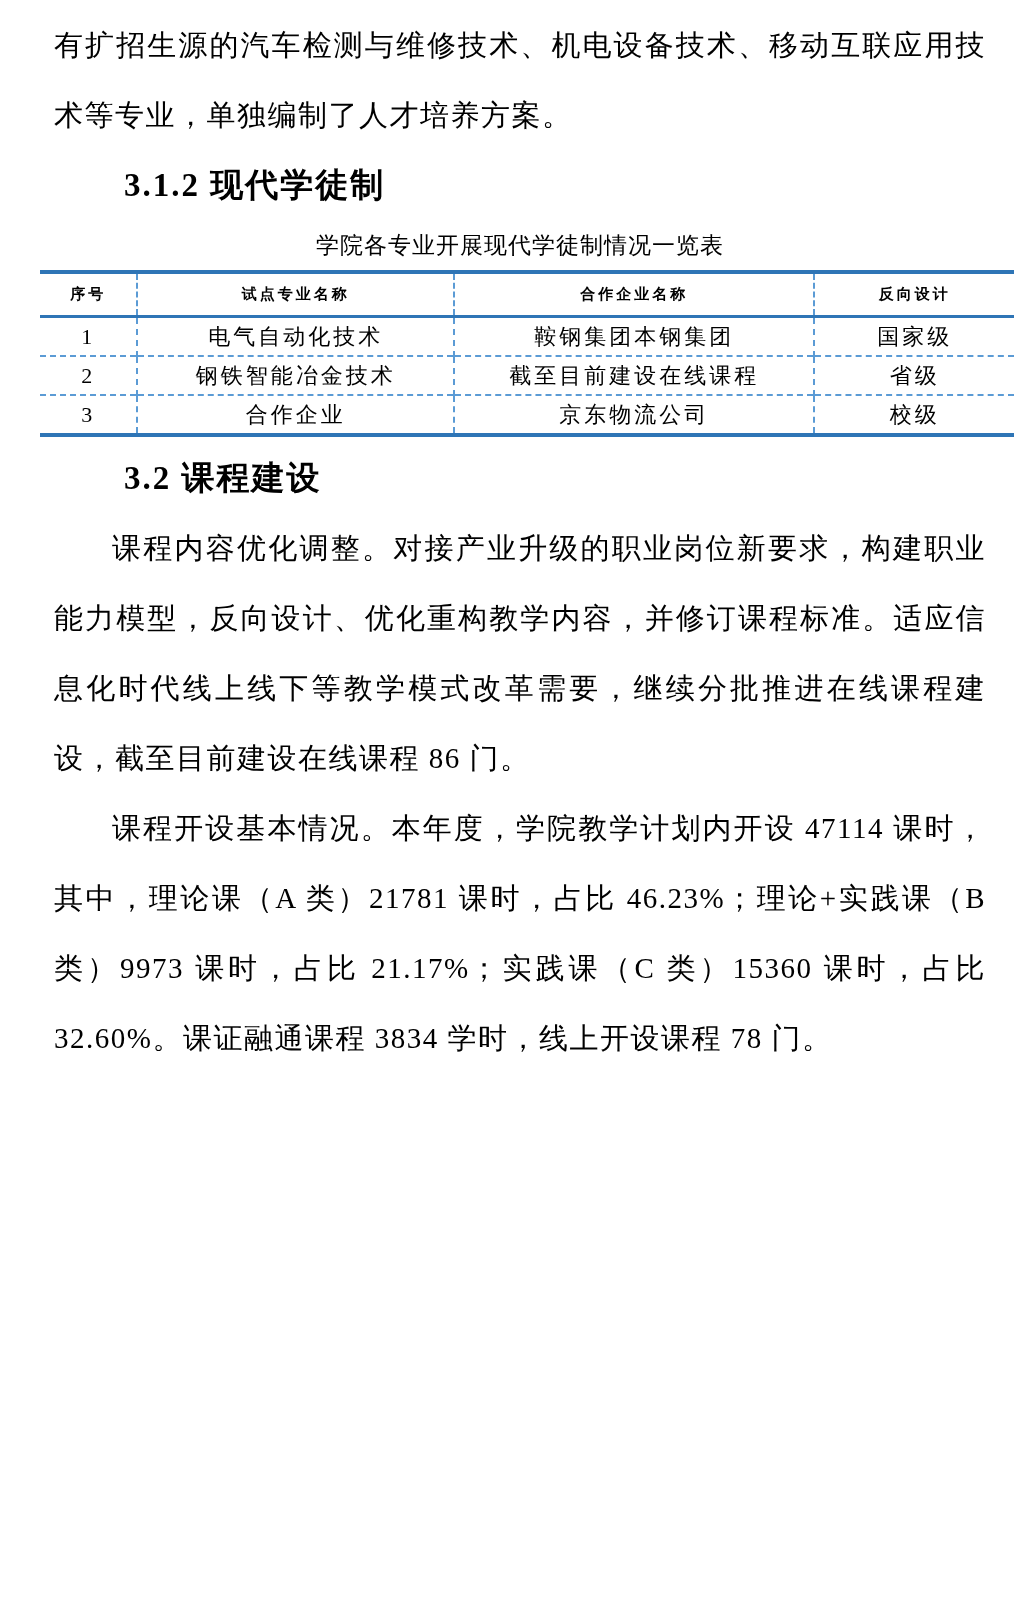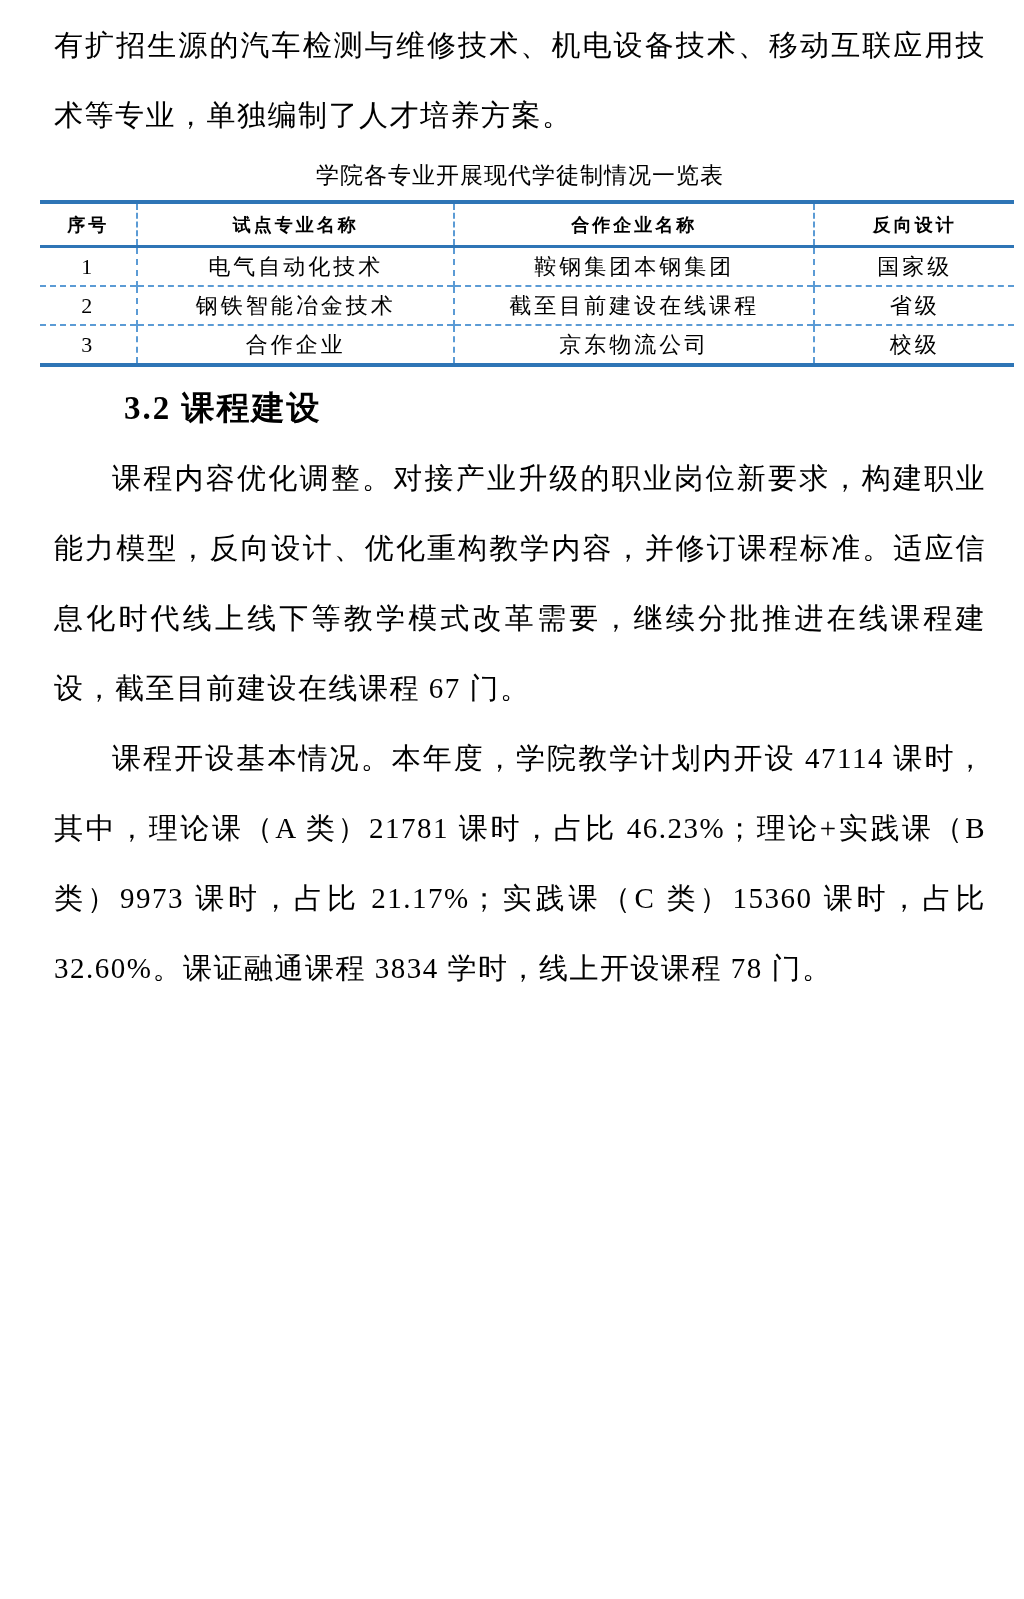--- a/index.html
+++ b/index.html
@@ -71,39 +71,40 @@
     vertical-align: middle;
     font-weight: normal;
     letter-spacing: 3px;
   }
   table.apprentice-table th + th,
   table.apprentice-table td + td {
     border-left: 2px dashed #5b9bd5;
   }
   table.apprentice-table th {
     height: 41px;
-    font-size: 18px;
+    font-size: 15px;
     font-weight: bold;
   }
   table.apprentice-table td {
     height: 37px;
     font-size: 22px;
   }
   .col-no    { width: 10%; }
   .col-major { width: 32.5%; }
   .col-corp  { width: 37%; }
   .col-level { width: 20.5%; }
 </style>
 </head>
 <body>
 
 <div class="page">
 
   <p class="para no-indent">有扩招生源的汽车检测与维修技术、机电设备技术、移动互联应用技术等专业，单独编制了人才培养方案。</p>
 
+  <h2 class="sec-heading">3.1.2 现代学徒制</h2>
 
 
   <p class="table-title">学院各专业开展现代学徒制情况一览表</p>
 
   <table class="apprentice-table">
     <colgroup>
       <col class="col-no">
       <col class="col-major">
       <col class="col-corp">
       <col class="col-level">
@@ -133,17 +134,17 @@
         <td>3</td>
         <td>合作企业</td>
         <td>京东物流公司</td>
         <td>校级</td>
       </tr>
     </tbody>
   </table>
 
   <h2 class="sec-heading h32">3.2 课程建设</h2>
 
-  <p class="para">课程内容优化调整。对接产业升级的职业岗位新要求，构建职业能力模型，反向设计、优化重构教学内容，并修订课程标准。适应信息化时代线上线下等教学模式改革需要，继续分批推进在线课程建设，截至目前建设在线课程 67 门。</p>
+  <p class="para">课程内容优化调整。对接产业升级的职业岗位新要求，构建职业能力模型，反向设计、优化重构教学内容，并修订课程标准。适应信息化时代线上线下等教学模式改革需要，继续分批推进在线课程建设，截至目前建设在线课程 86 门。</p>
 
   <p class="para">课程开设基本情况。本年度，学院教学计划内开设 47114 课时，其中，理论课（A 类）21781 课时，占比 46.23%；理论+实践课（B 类）9973 课时，占比 21.17%；实践课（C 类）15360 课时，占比 32.60%。课证融通课程 3834 学时，线上开设课程 78 门。</p>
 
 </div>
 
 </body></html>

